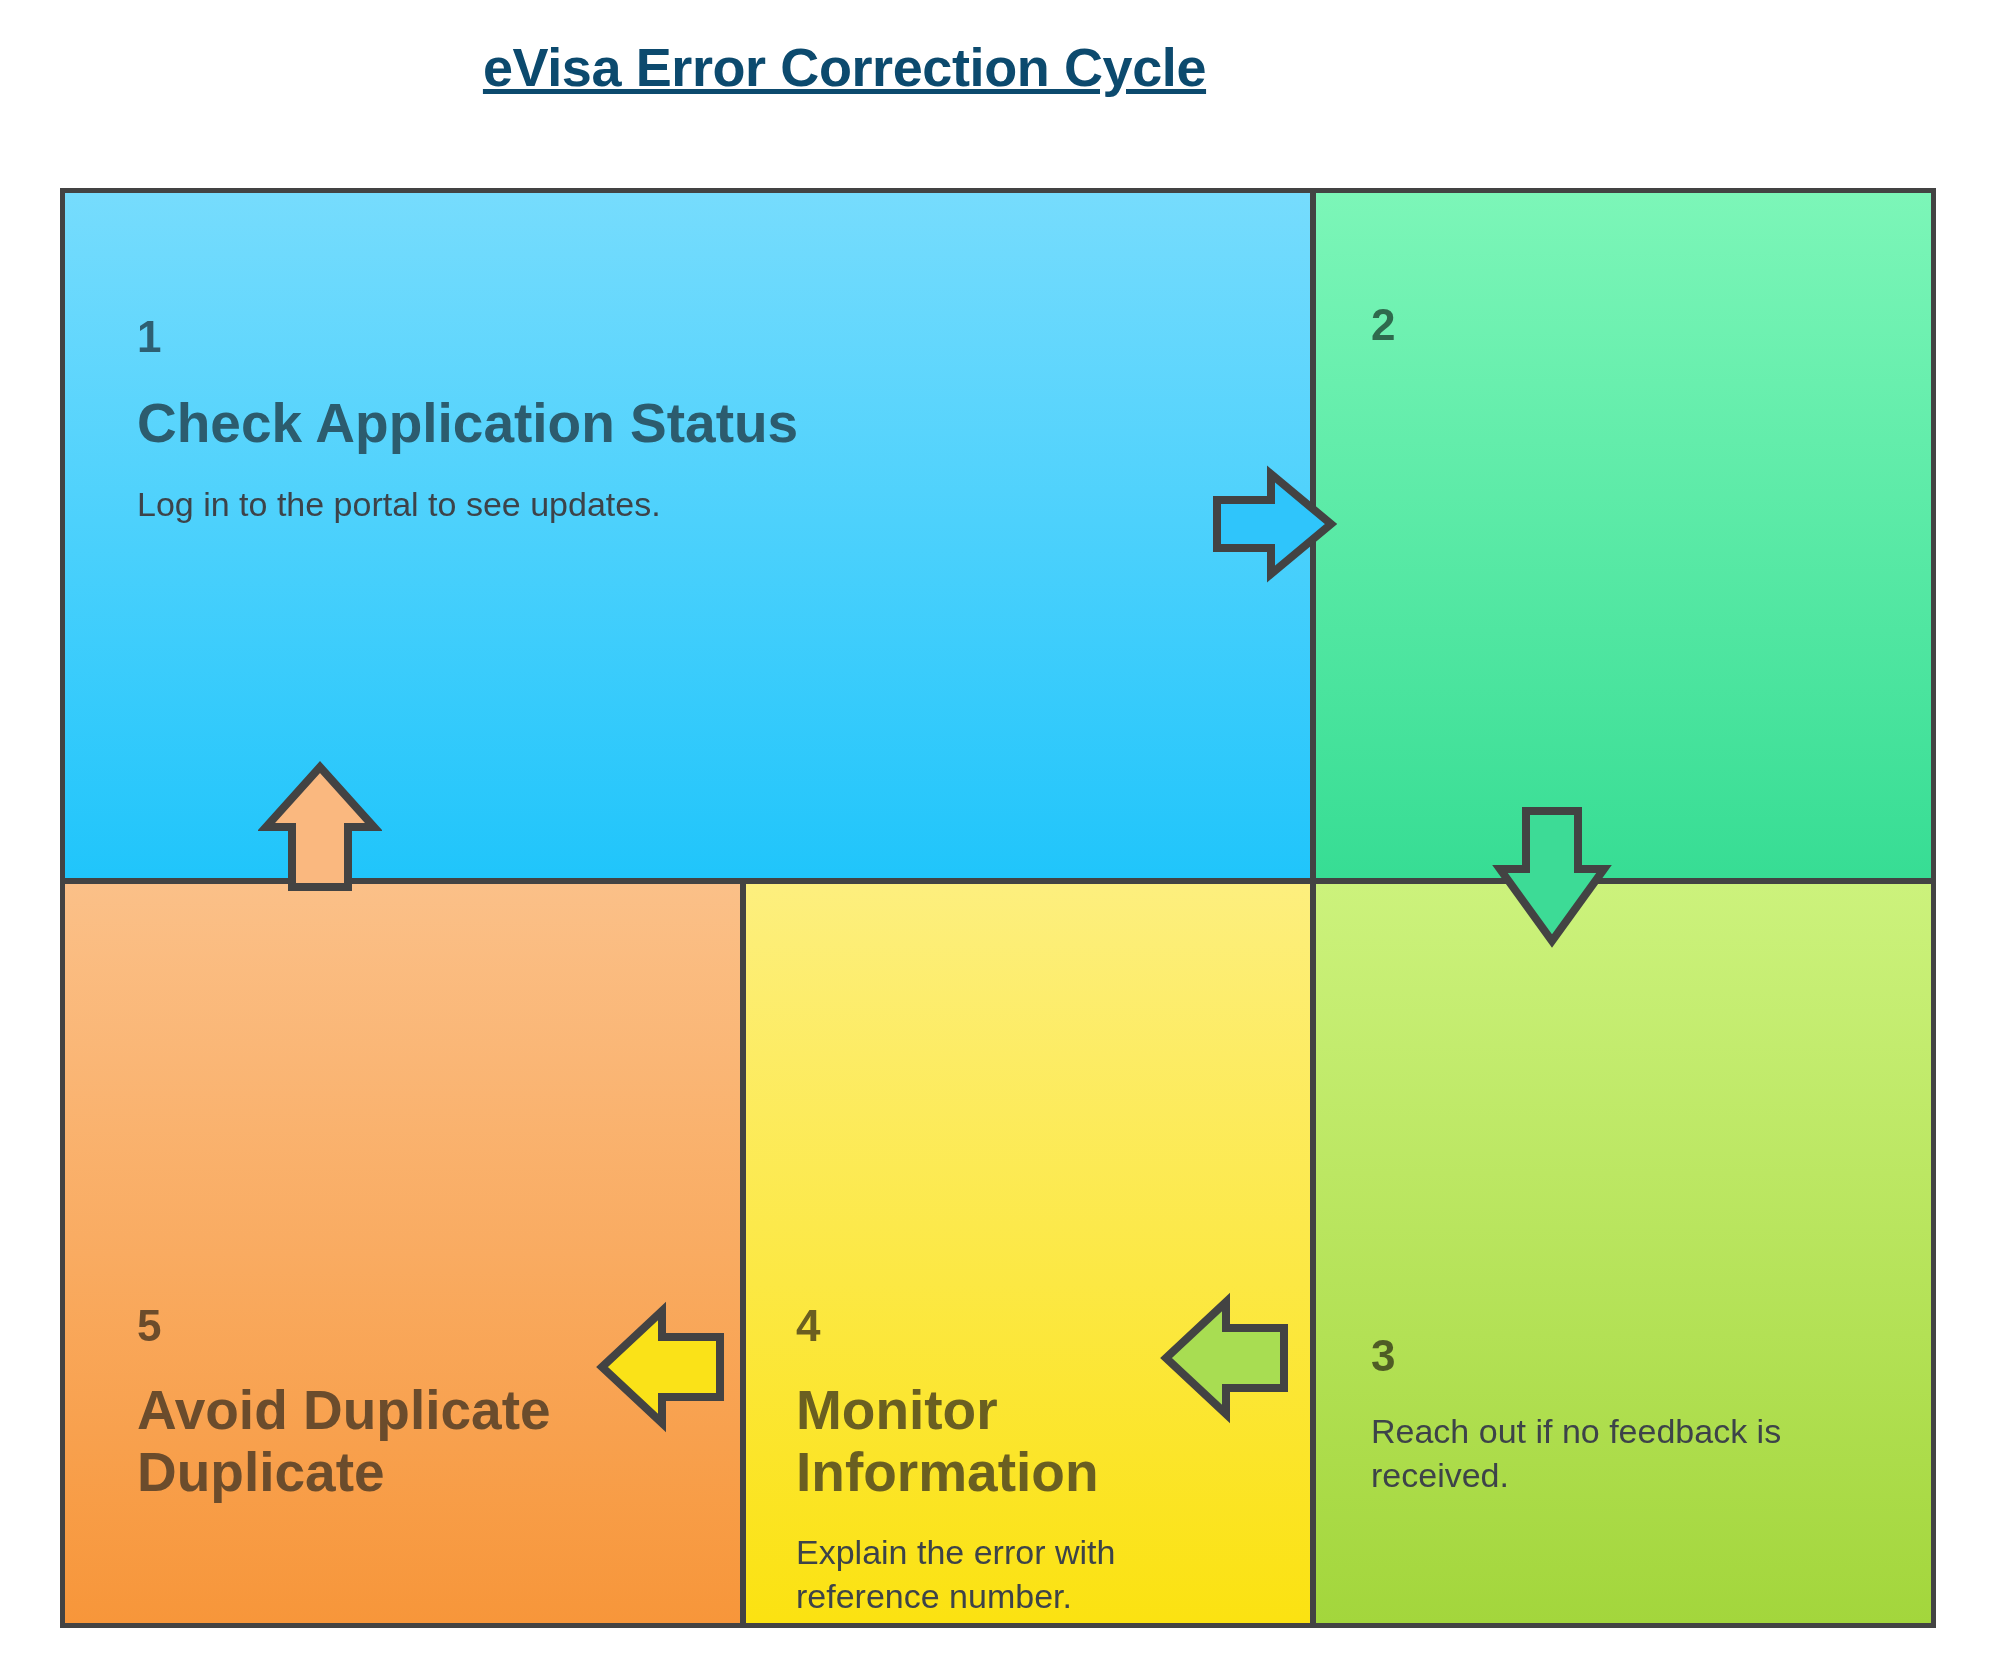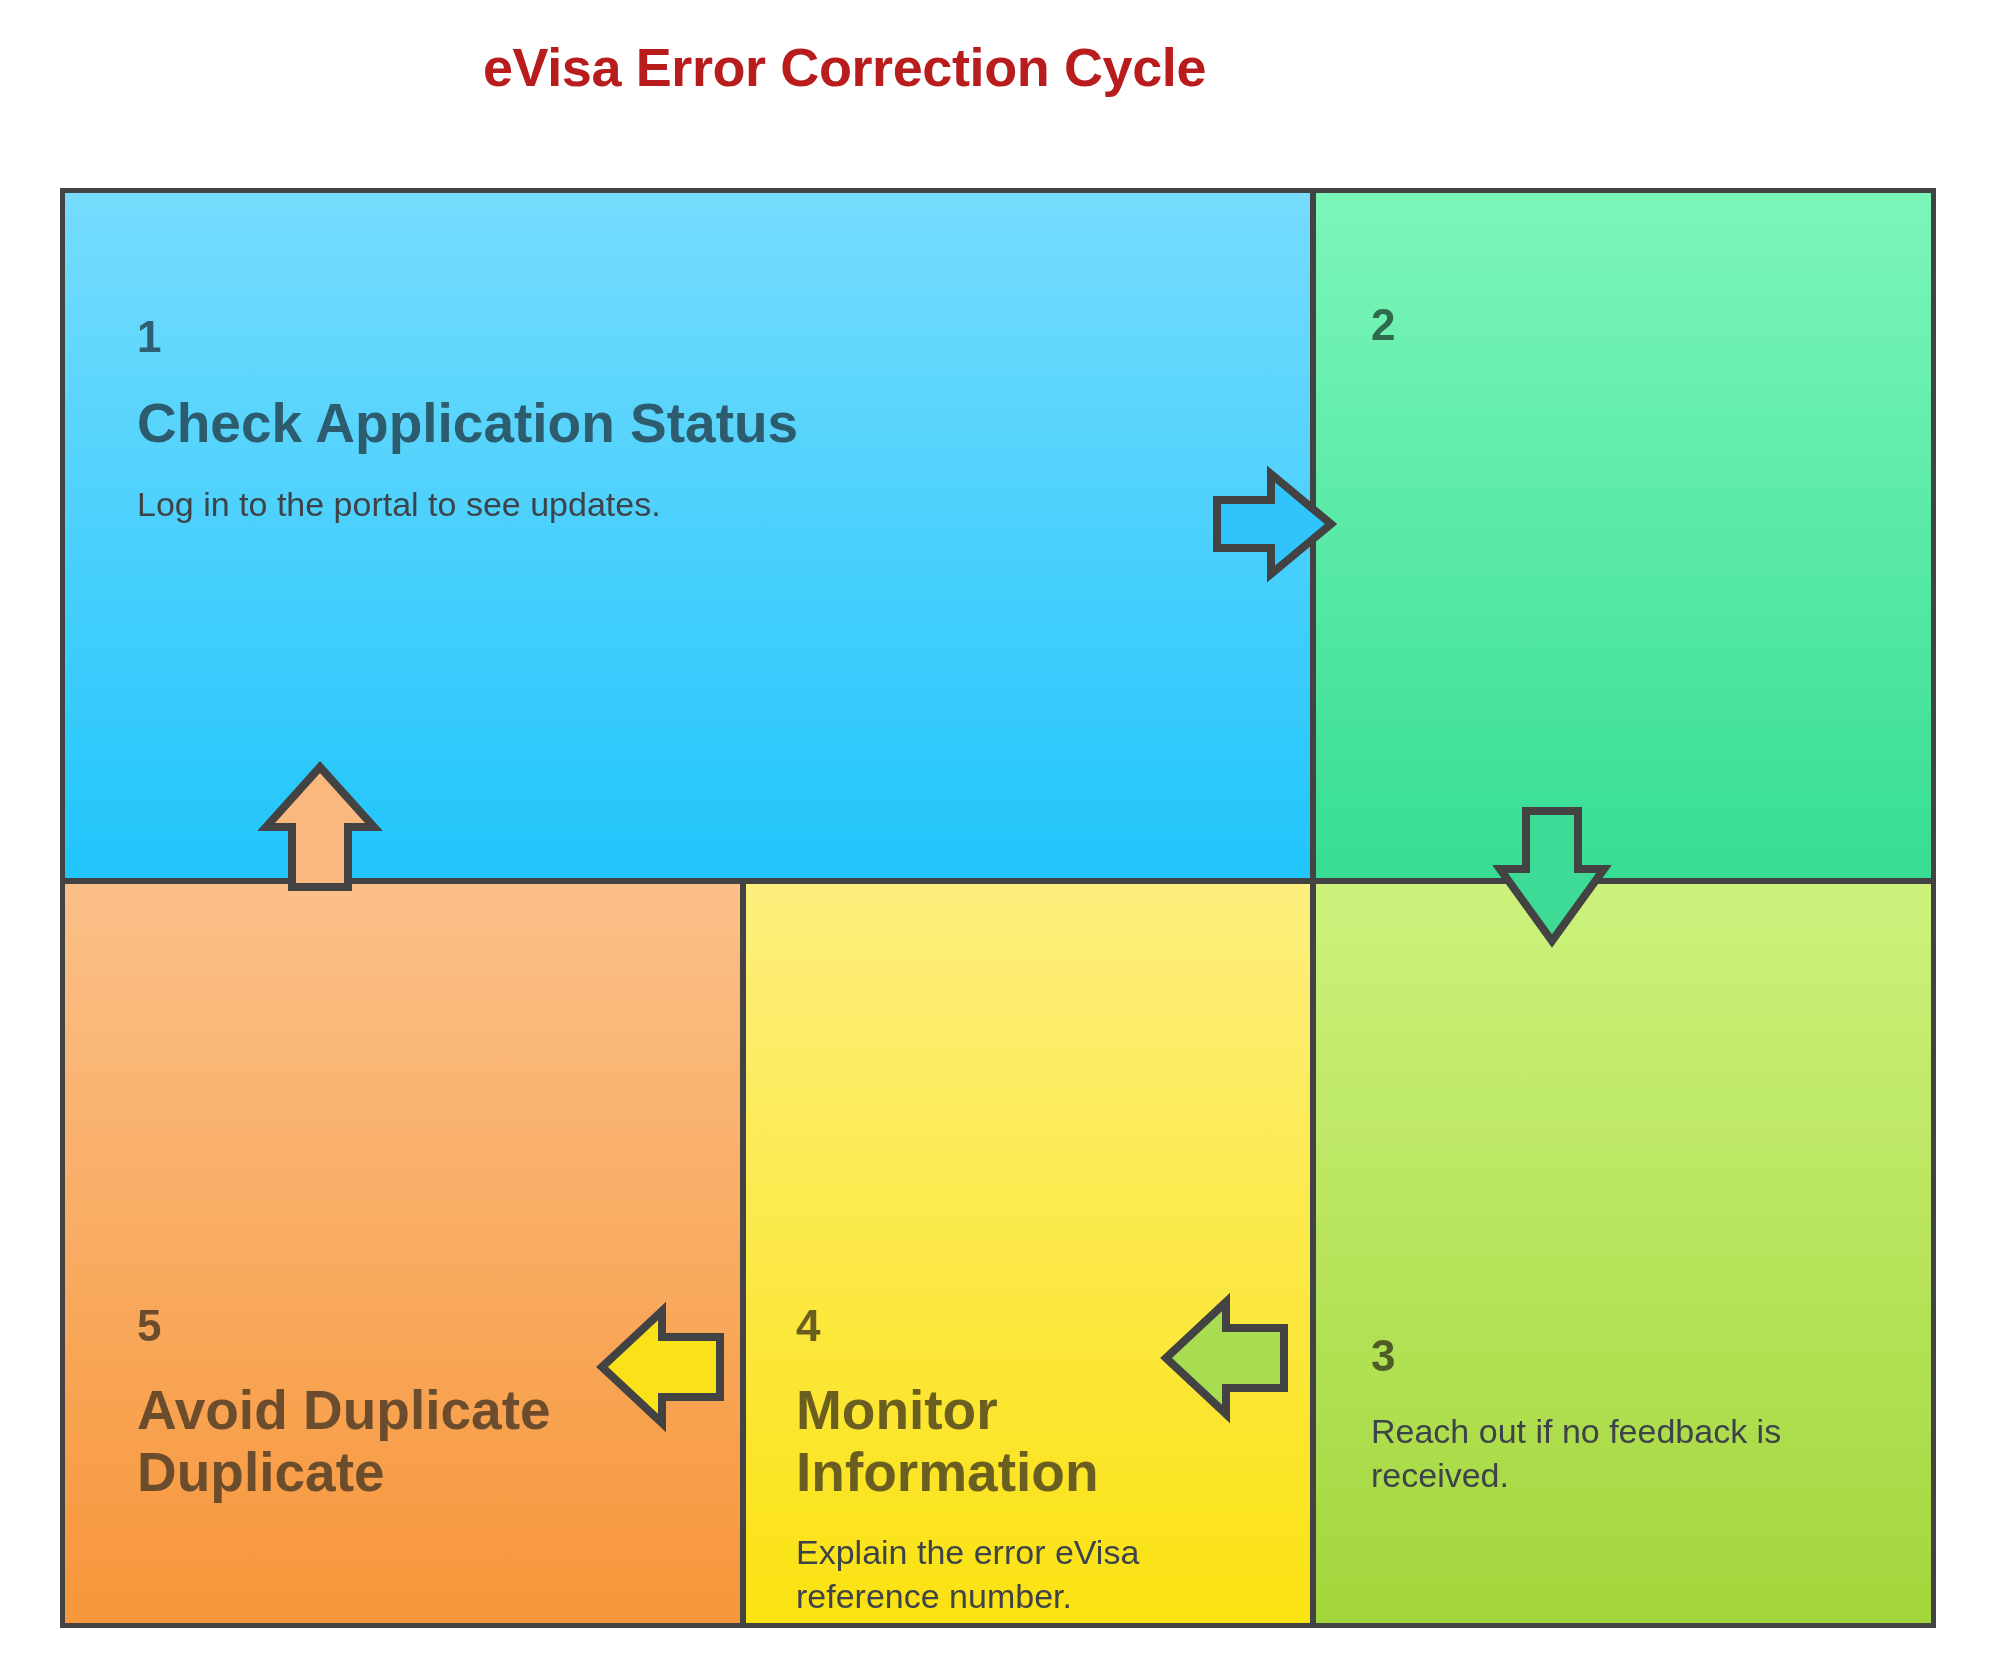--- a/index.html
+++ b/index.html
@@ -16,22 +16,23 @@
   }
 
   #page-title {
     position: absolute;
     left: 0;
     top: 36px;
     width: 1689px;
     text-align: center;
     font-size: 54px;
     font-weight: bold;
-    color: #b91c1c;
+    color: #0c4a6e;
     letter-spacing: -0.4px;
+    text-decoration: underline;
   }
 
   #cycle-grid {
     position: absolute;
     left: 60px;
     top: 188px;
     width: 1876px;
     height: 1440px;
   }
 
@@ -166,21 +167,21 @@
     <div class="cell-inner">
       <div class="step-num">3</div>
       <div class="step-desc">Reach out if no feedback is received.</div>
     </div>
   </div>
 
   <div class="cell" id="cell-provide-information">
     <div class="cell-inner">
       <div class="step-num">4</div>
       <div class="step-title">Monitor Information</div>
-      <div class="step-desc">Explain the error eVisa reference number.</div>
+      <div class="step-desc">Explain the error with reference number.</div>
     </div>
   </div>
 
   <div class="cell" id="cell-avoid-duplicate-submission">
     <div class="cell-inner">
       <div class="step-num">5</div>
       <div class="step-title">Avoid Duplicate Duplicate</div>
     </div>
   </div>
 

